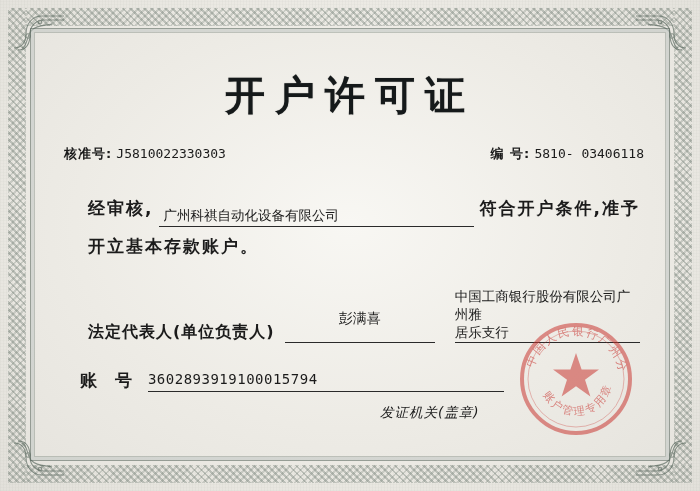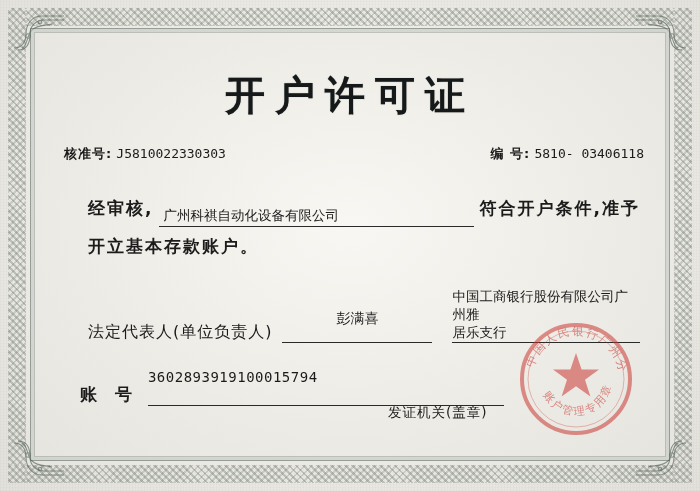--- a/index.html
+++ b/index.html
@@ -139,21 +139,21 @@
     min-width: 40px;
   }
 
   #row-rep {
     display: flex;
     align-items: flex-end;
     margin-top: 22px;
     padding: 0 14px 0 42px;
     font-size: 16px;
   }
-  #rep-label { font-weight: normal; letter-spacing: 1px; white-space: nowrap; }
+  #rep-label { font-weight: bold; letter-spacing: 1px; white-space: nowrap; }
   #rep-value {
     border-bottom: 1px solid #2a2a2a;
     min-width: 150px;
     margin: 0 10px;
     padding-bottom: 14px;
     font-size: 14px;
     text-align: center;
   }
   #bank-label { font-weight: bold; letter-spacing: 1px; white-space: nowrap; margin-left: 6px; }
   #bank-value {
@@ -172,34 +172,35 @@
     align-items: flex-end;
     margin-top: 26px;
     padding: 0 150px 0 34px;
     font-size: 17px;
   }
   #acct-label { font-weight: bold; letter-spacing: 6px; white-space: nowrap; }
   #acct-value {
     flex: 1;
     border-bottom: 1px solid #2a2a2a;
     margin-left: 10px;
-    padding-bottom: 20px;
+    padding-bottom: 4px;
     font-family: "DejaVu Sans Mono", monospace;
     font-size: 14px;
     letter-spacing: 0.5px;
   }
 
   #issuer-block {
     position: absolute;
-    right: 44px;
+    right: 52px;
     bottom: 22px;
     width: 250px;
     font-size: 13.5px;
     line-height: 26px;
     color: #1b1b1b;
+    font-style: italic;
   }
   #issuer-line { letter-spacing: 1px; padding-left: 28px; }
   #date-line { padding-left: 12px; letter-spacing: 0.5px; }
   #date-line .num { font-family: "DejaVu Sans Mono", monospace; font-size: 13px; }
   #date-line .cn { font-size: 12.5px; }
 
   
   #official-seal {
     position: absolute;
     right: 60px;

